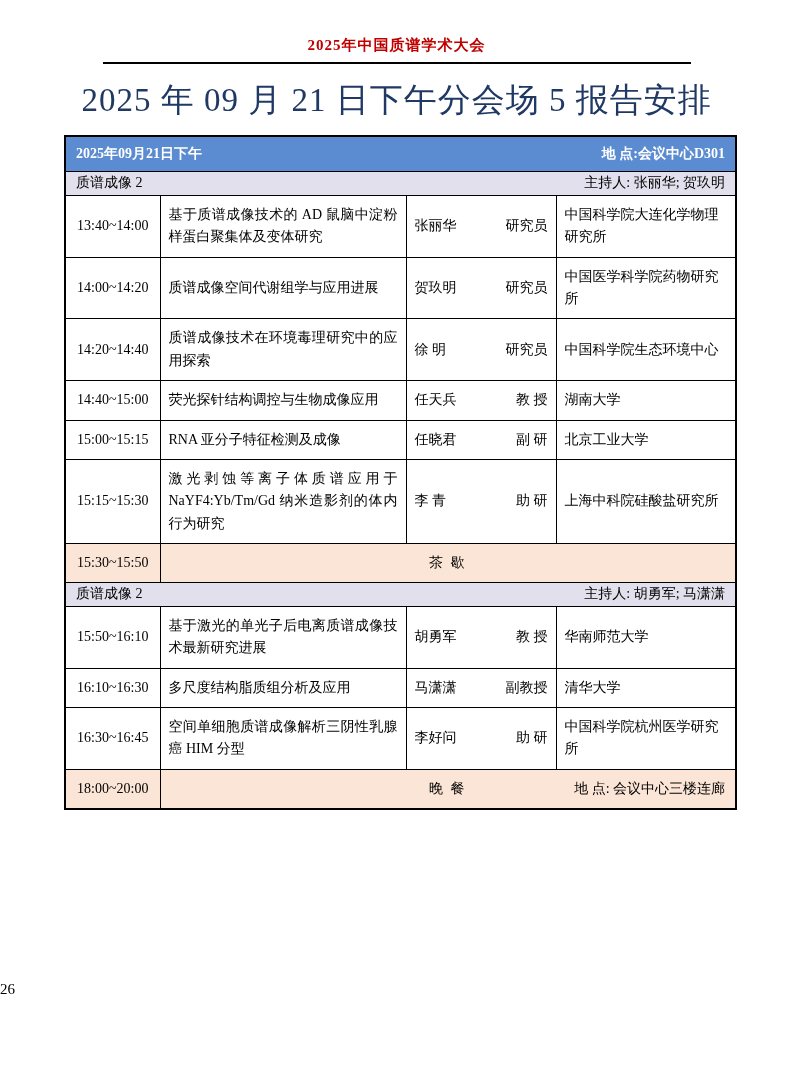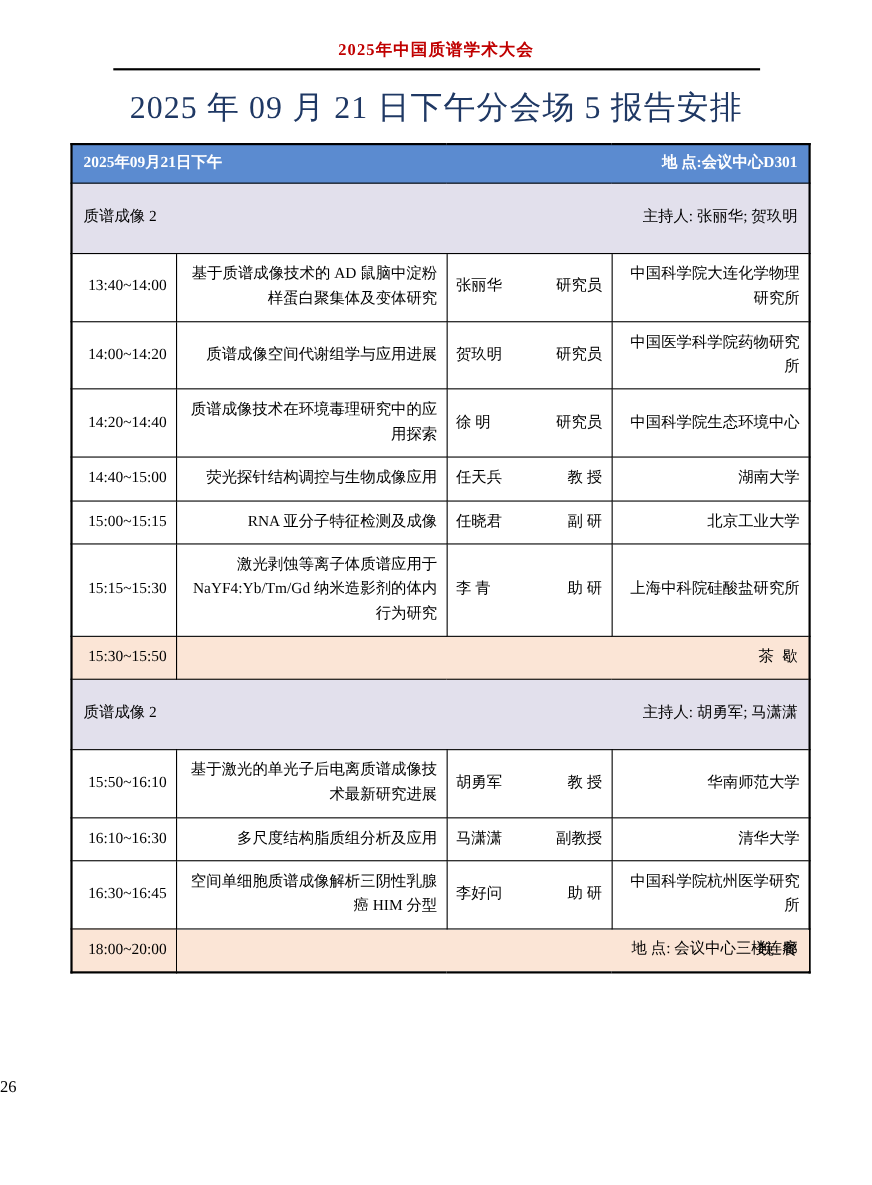--- a/index.html
+++ b/index.html
@@ -11,44 +11,44 @@
 
   .conf-title{
     margin-top:36px;text-align:center;font-weight:bold;font-size:15px;
     color:var(--title_red,#c00000);letter-spacing:1px;
   }
   .head-rule{
     width:588px;height:0;border:none;border-top:2px solid #000;
     margin:7px auto 0 auto;
   }
   .main-title{
-    margin:14px 0 12px 0;text-align:center;font-weight:400;font-size:29px;
+    margin:14px 0 12px 0;text-align:center;font-weight:400;font-size:33px;
     color:var(--title_blue,#1f3864);letter-spacing:1px;
   }
 
   table.schedule{
     margin-left:64px;width:671px;border-collapse:collapse;
     border:2px solid #000;font-size:14px;table-layout:fixed;
   }
   table.schedule td{
-    border:1px solid #000;padding:8px 8px;line-height:1.6;vertical-align:middle;text-align:right;
+    border:1px solid #000;padding:8px 8px;line-height:1.6;vertical-align:middle;
   }
   col.c-time{width:95px;}
   col.c-title{width:246px;}
   col.c-speaker{width:150px;}
   col.c-affil{width:180px;}
 
   tr.head-row td{
     background:var(--header_blue,#5b8bd0);color:#fff;font-weight:bold;
     padding:6px 10px;border:1px solid #000;
   }
   .row-flex{display:flex;justify-content:space-between;align-items:center;}
 
   tr.section-row td{
-    background:var(--section_lavender,#e2e0ec);padding:20px 10px;
+    background:var(--section_lavender,#e2e0ec);padding:0 10px;
   }
 
   td.time-cell{text-align:center;padding:8px 3px;margin-left:12px;}
   td.title-cell{text-align:justify;}
   td.speaker-cell{padding:8px 10px;}
   .speaker-flex{display:flex;justify-content:space-between;align-items:center;}
   td.affil-cell{padding:8px 10px;}
 
   tr.peach td{background:var(--break_peach,#fbe5d6);}
   td.merged-center{text-align:center;letter-spacing:2px;}

